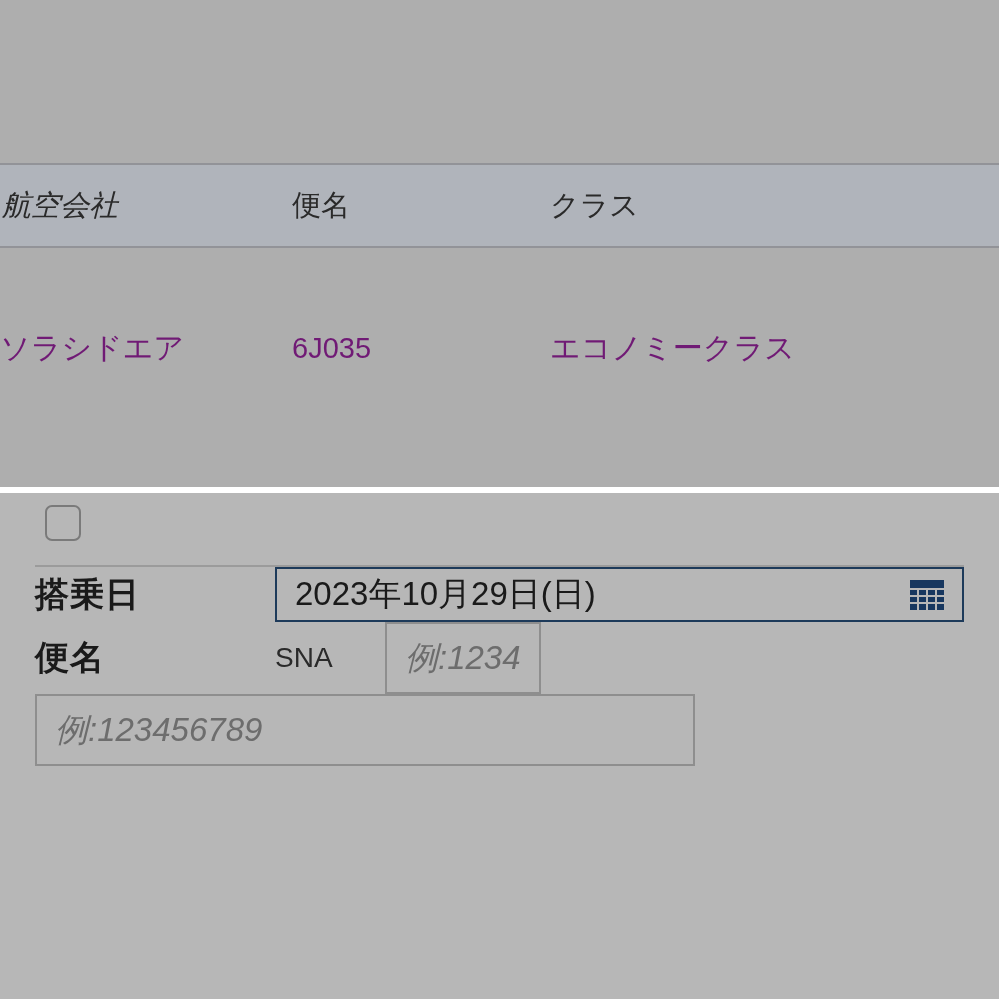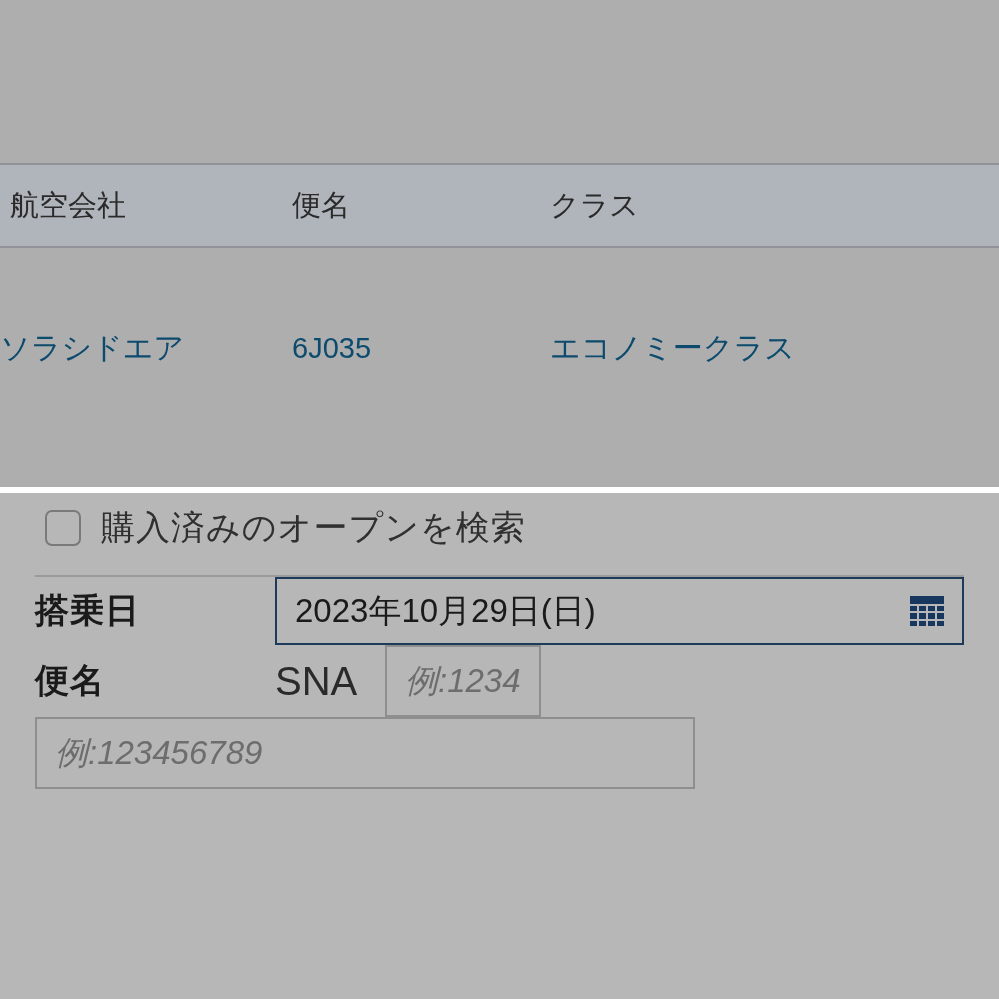--- a/index.html
+++ b/index.html
@@ -17,30 +17,30 @@
     background: #b0b4bb;
     border-top: 2px solid #929398;
     border-bottom: 2px solid #929398;
     height: 85px;
     display: flex;
     align-items: center;
     font-size: 29px;
     color: #2a2a2a;
     padding-left: 0;
   }
-  .table-header .col-airline { width: 280px; padding-left: 10px; }
+  .table-header .col-airline { width: 280px; padding-left: 2px; font-style: italic; }
   .table-header .col-flight  { width: 250px; padding-left: 12px; }
   .table-header .col-class   { flex: 1; padding-left: 20px; }
 
   .table-row {
     height: 200px;
     display: flex;
     align-items: center;
     font-size: 30px;
-    color: #0c4a6e;
+    color: #701a75;
     background: #aeaeae;
     justify-content: space-between;
   }
   .table-row .col-airline { width: 280px; padding-left: 0; }
   .table-row .col-flight  { width: 250px; padding-left: 12px; font-size: 29px; }
   .table-row .col-class   { flex: 1; padding-left: 20px; }
 
   
   .panel-bottom {
     flex: 1;
@@ -76,27 +76,27 @@
   }
   .form-label {
     width: 240px;
     font-size: 34px;
     font-weight: 700;
     color: #1a1a1a;
     letter-spacing: 1px;
   }
   .form-prefix {
     width: 110px;
-    font-size: 40px;
+    font-size: 28px;
     color: #2a2a2a;
   }
 
   .date-field {
     flex: 1;
-    height: 68px;
+    height: 55px;
     border: 2px solid #1d3a5a;
     background: #b7b7b7;
     display: flex;
     align-items: center;
     justify-content: space-between;
     padding: 0 18px;
     font-size: 33px;
     color: #1a1a1a;
   }
   .calendar-icon-simple {
@@ -145,21 +145,20 @@
     <div class="col-airline">ソラシドエア</div>
     <div class="col-flight">6J035</div>
     <div class="col-class">エコノミークラス</div>
   </div>
 </div>
 
 <div class="panel-bottom">
 
   <div class="checkbox-row">
     <div class="checkbox"></div>
-    <div class="checkbox-label">購入済みのオープンを検索</div>
   </div>
 
   <div class="form-row">
     <div class="form-label">搭乗日</div>
     <div class="date-field">
       <span>2023年10月29日(日)</span>
       <span class="calendar-icon-simple">
         <span class="dots">
           <span></span>
             <span></span>

